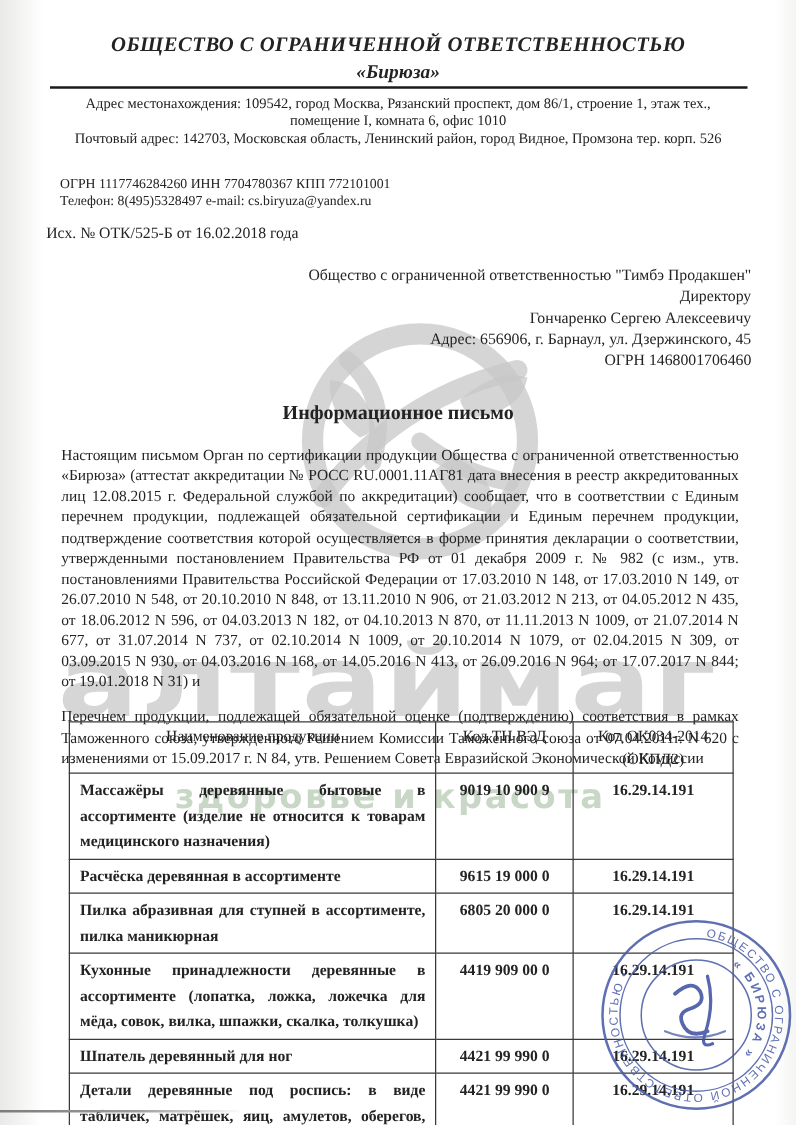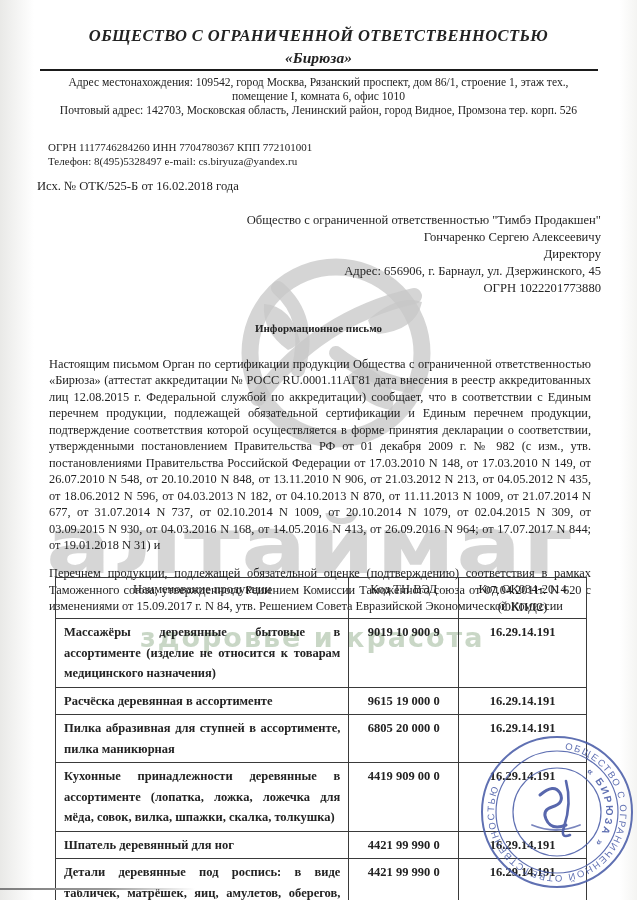--- a/index.html
+++ b/index.html
@@ -36,21 +36,21 @@
   }
   
   .outgoing-ref{position:absolute;top:179px;left:37px;font-size:12.6px;}
   .recipient{
     position:absolute;top:212px;right:36px;width:420px;text-align:right;
     font-size:12.6px;line-height:17px;
   }
   
   .letter-title{
     position:absolute;top:322px;left:0;width:637px;text-align:center;
-    font-size:11px;font-weight:bold;
+    font-size:16px;font-weight:bold;
   }
   .letter-body{
     position:absolute;top:344px;left:37px;width:566px;
     font-size:12.35px;line-height:16.45px;text-align:justify;
   }
   .letter-body p{margin:12px;}
   
   .wm-logo{position:absolute;top:258px;left:218px;width:236px;height:190px;pointer-events:none;}
   .wm-brand{
     position:absolute;top:500px;left:46px;width:560px;
@@ -124,24 +124,24 @@
   </div>
   <div class="head-reg">
     <div>ОГРН 1117746284260 ИНН 7704780367 КПП 772101001</div>
     <div>Телефон: 8(495)5328497 e-mail: cs.biryuza@yandex.ru</div>
   </div>
 
   <div class="outgoing-ref">Исх. № ОТК/525-Б от 16.02.2018 года</div>
 
   <div class="recipient">
     <div>Общество с ограниченной ответственностью "Тимбэ Продакшен"</div>
+    <div>Директору</div>
     <div>Гончаренко Сергею Алексеевичу</div>
-    <div>Директору</div>
     <div>Адрес: 656906, г. Барнаул, ул. Дзержинского, 45</div>
-    <div>ОГРН 1022201773880</div>
+    <div>ОГРН 1468001706460</div>
   </div>
 
   <div class="letter-title">Информационное письмо</div>
 
   <div class="letter-body">
     <p>Настоящим письмом Орган по сертификации продукции Общества с ограниченной ответственностью «Бирюза» (аттестат аккредитации № РОСС RU.0001.11АГ81 дата внесения в реестр аккредитованных лиц 12.08.2015 г. Федеральной службой по аккредитации) сообщает, что в соответствии с Единым перечнем продукции, подлежащей обязательной сертификации и Единым перечнем продукции, подтверждение соответствия которой осуществляется в форме принятия декларации о соответствии, утвержденными постановлением Правительства РФ от 01 декабря 2009 г. № 982 (с изм., утв. постановлениями Правительства Российской Федерации от 17.03.2010 N 148, от 17.03.2010 N 149, от 26.07.2010 N 548, от 20.10.2010 N 848, от 13.11.2010 N 906, от 21.03.2012 N 213, от 04.05.2012 N 435, от 18.06.2012 N 596, от 04.03.2013 N 182, от 04.10.2013 N 870, от 11.11.2013 N 1009, от 21.07.2014 N 677, от 31.07.2014 N 737, от 02.10.2014 N 1009, от 20.10.2014 N 1079, от 02.04.2015 N 309, от 03.09.2015 N 930, от 04.03.2016 N 168, от 14.05.2016 N 413, от 26.09.2016 N 964; от 17.07.2017 N 844; от 19.01.2018 N 31) и</p>
     <p>Перечнем продукции, подлежащей обязательной оценке (подтверждению) соответствия в рамках Таможенного союза, утвержденного Решением Комиссии Таможенного союза от 07.04.2011г. N 620 с изменениями от 15.09.2017 г. N 84, утв. Решением Совета Евразийской Экономической Комиссии</p>
   </div>
 
   <table class="product-table">

